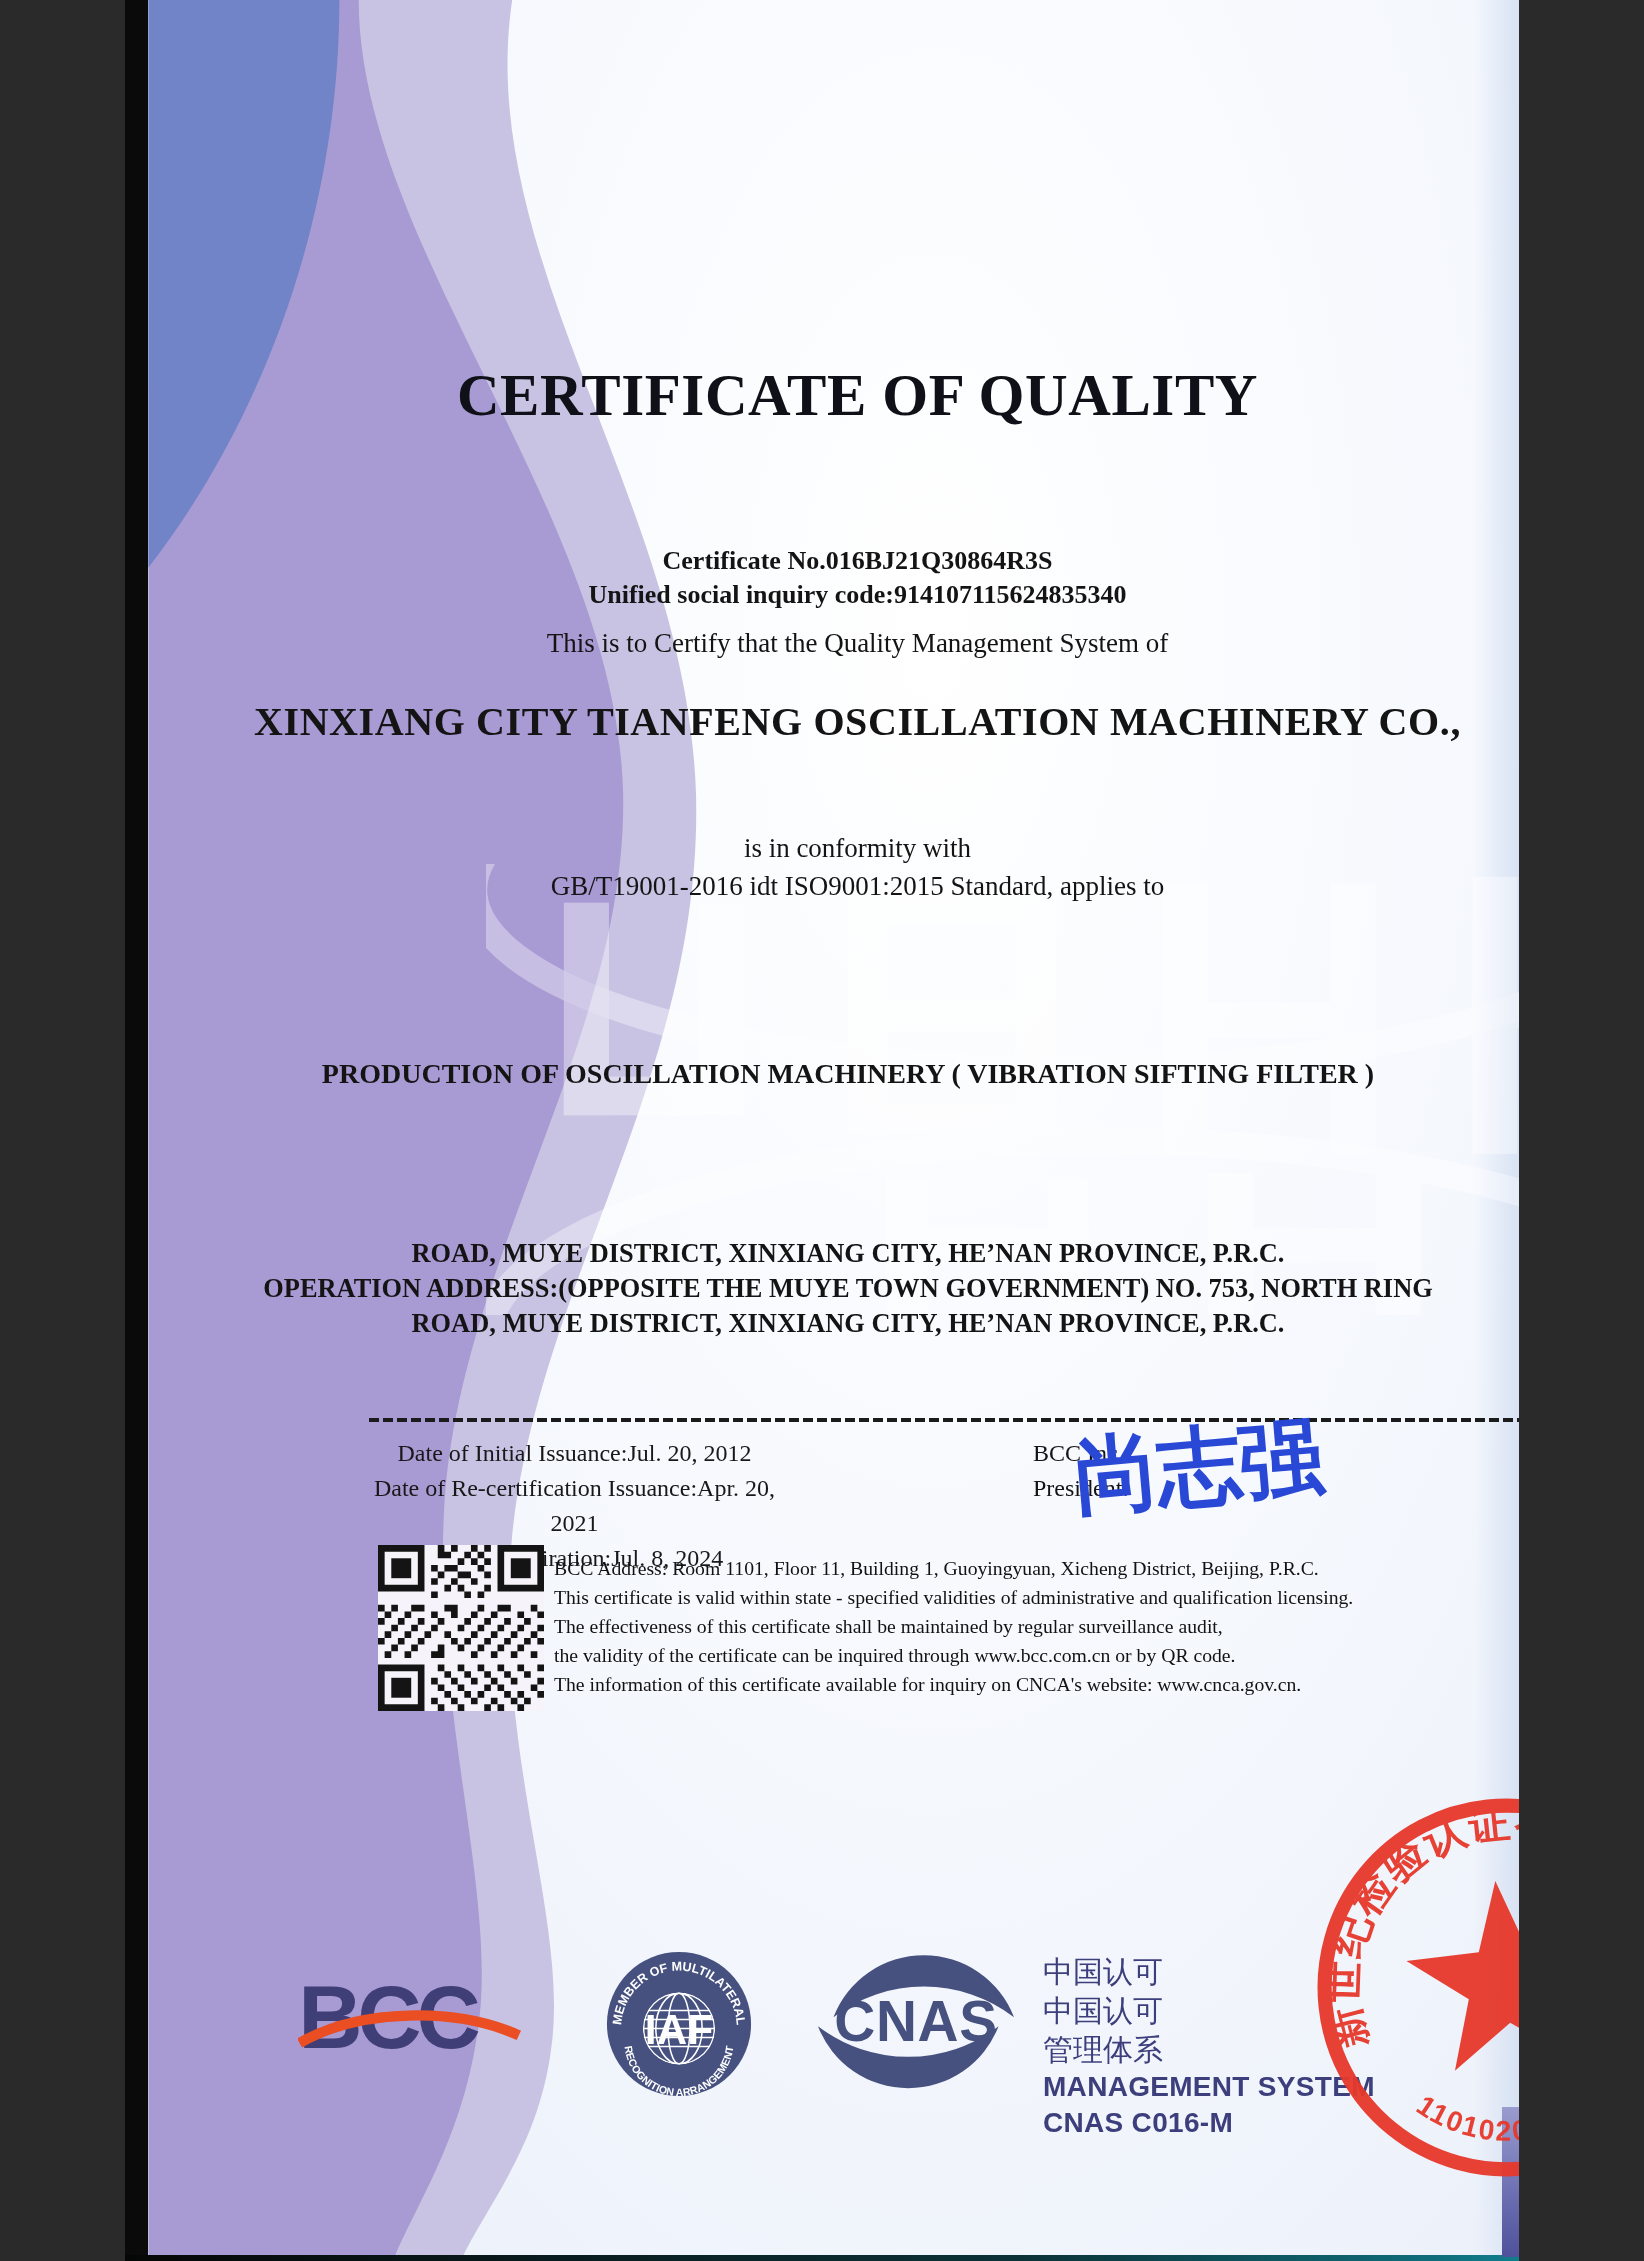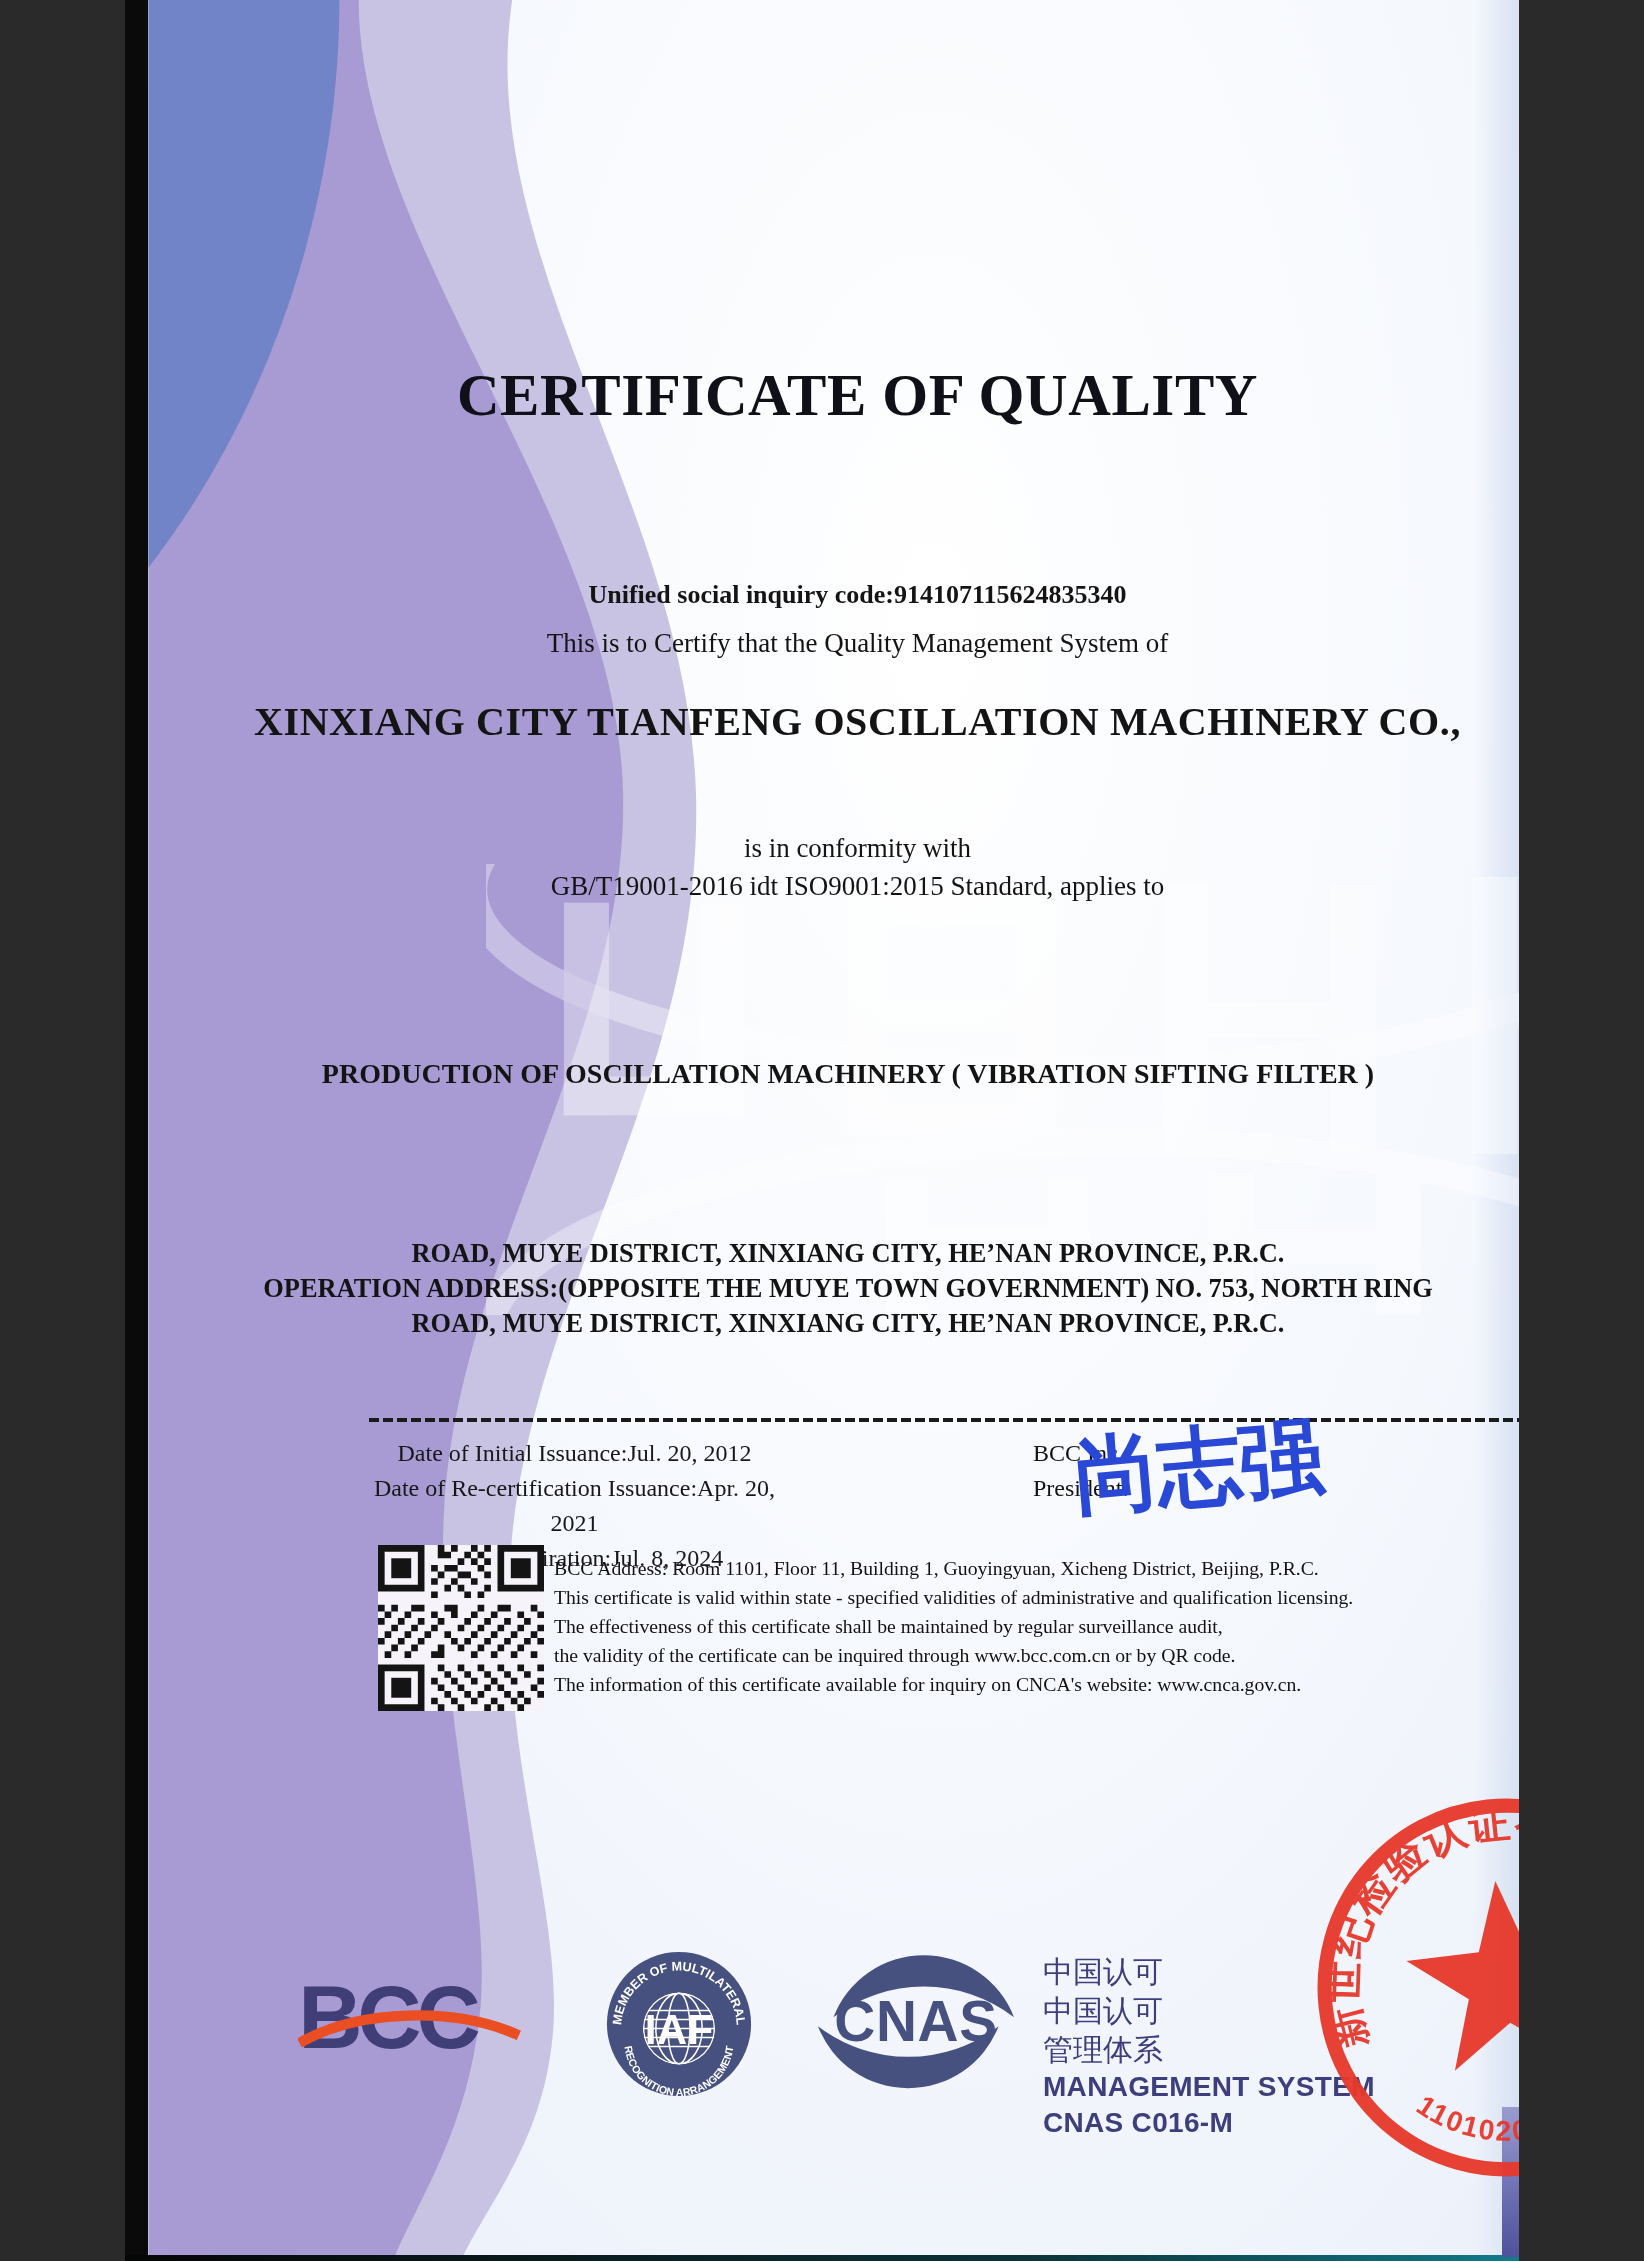--- a/index.html
+++ b/index.html
@@ -84,20 +84,21 @@
         <rect x="1120" y="565" width="330" height="55"></rect>
     </g>
     <g fill="none" stroke="#ffffff" stroke-width="42" opacity="0.7">
       <ellipse cx="900" cy="40" rx="920" ry="280"></ellipse>
       <ellipse cx="960" cy="740" rx="960" ry="310"></ellipse>
     </g>
   </svg>
 
   <div class="abs center title">CERTIFICATE OF QUALITY</div>
 
+  <div class="abs center certno">Certificate No.016BJ21Q30864R3S</div>
   <div class="abs center credit">Unified social inquiry code:914107115624835340</div>
 
   <div class="abs center certify">This is to Certify that the Quality Management System of</div>
 
   <div class="abs center company">XINXIANG CITY TIANFENG OSCILLATION MACHINERY CO.,</div>
 
   <div class="abs center conformity">is in conformity with</div>
   <div class="abs center standard">GB/T19001-2016 idt ISO9001:2015 Standard, applies to</div>
 
   <div class="abs center scope">PRODUCTION OF OSCILLATION MACHINERY ( VIBRATION SIFTING FILTER )</div>

